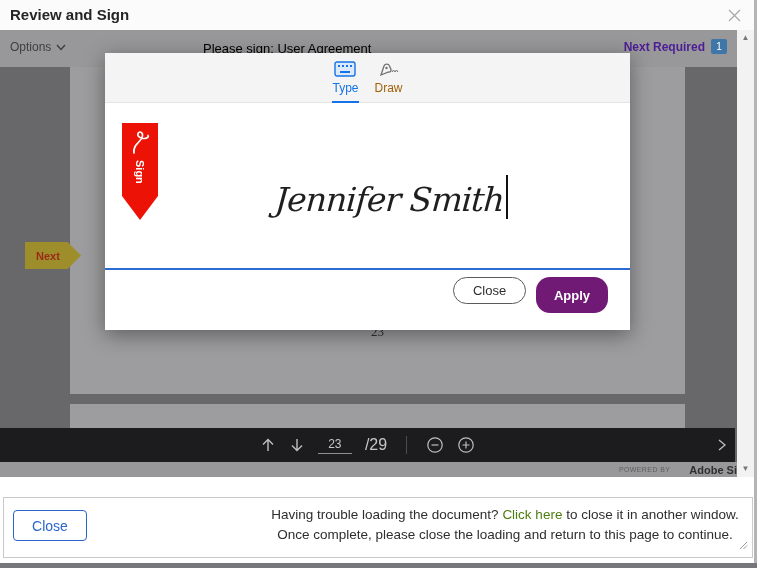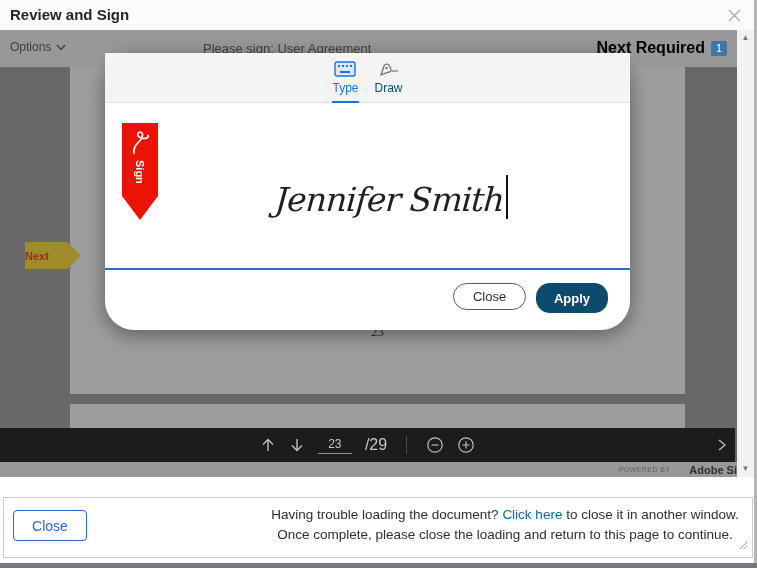--- a/index.html
+++ b/index.html
@@ -9,80 +9,80 @@
   
   .titlebar { position:absolute; left:0; top:0; width:757px; height:30px; background:#fbfbfc;text-align:center; }
   .titlebar .title { position:absolute; left:10px; top:6px; font-size:15px; font-weight:bold; color:#252526; }
   .titlebar .x { position:absolute; right:15px; top:8px; cursor:pointer; }
 
   
   .viewer { position:absolute; left:0; top:30px; width:757px; height:447px; background:#68686b; }
 
   .toolbar { position:absolute; left:0; top:0; width:757px; height:37px; background:#98989a; }
   .options { position:absolute; left:10px; top:10px; display:flex; align-items:center; gap:5px; font-size:12px; color:#3f3f41; cursor:pointer;justify-content:space-between; }
-  .doc-title { position:absolute; left:203px; top:11px; font-size:13px; color:#404040; }
+  .doc-title { position:absolute; left:203px; top:11px; font-size:13px; color:#000000; }
   .next-required { position:absolute; right:30px; top:9px; display:flex; align-items:center; gap:6px; cursor:pointer; }
-  .next-required .lbl { font-size:16px; font-weight:bold; color:#000000; }
+  .next-required .lbl { font-size:12px; font-weight:bold; color:#4c1d95; }
   .next-required .badge { width:16px; height:15px; background:#3e76a7; border-radius:2px; color:#fff; font-size:10px; display:flex; align-items:center; justify-content:center; }
 
   .doc-area { position:absolute; left:0; top:37px; width:737px; height:361px; }
   .page { position:absolute; left:70px; width:615px; background:#9d9d9f; }
   .page1 { top:0; height:327px; }
   .page2 { top:337px; height:24px; }
   .page-num { position:absolute; left:0; top:257px; width:615px; text-align:center; font-family:"Liberation Serif", serif; font-size:13px; color:#2f2f31; }
 
   .next-tag { position:absolute; left:25px; top:175px; width:56px; height:27px; background:#9e8e2b; clip-path:polygon(0 0, 76% 0, 100% 50%, 76% 100%, 0 100%); display:flex; align-items:center; cursor:pointer; }
-  .next-tag span { font-size:11px; font-weight:bold; color:#9b2a1a; }
+  .next-tag span { font-size:11px; font-weight:bold; color:#9b2a1a; padding-left:11px; }
 
   
   .pager-bar { position:absolute; left:0; top:398px; width:735px; height:34px; background:#1c1c1e; display:flex; align-items:center; justify-content:center; gap:13px; }
   .pager-bar .icon-btn { cursor:pointer; display:flex; align-items:center; }
   .page-box { width:34px; text-align:center; font-size:12px; color:#c6c6c8; border-bottom:1px solid #8f8f91; padding-bottom:2px; cursor:text; }
   .page-total { font-size:16px; color:#c6c6c8; }
   .vdiv { width:1px; height:18px; background:#4c4c4e; margin:0 6px; }
   .pager-chevron { position:absolute; right:8px; top:9px; cursor:pointer; }
 
   .powered { position:absolute; left:0; top:432px; width:737px; height:15px; background:#98989a; display:flex; align-items:center; justify-content:flex-end; overflow:hidden;gap:15px; }
   .powered .pfx { font-size:7px; color:#5e5e60; letter-spacing:.4px; margin-right:4px; }
   .powered .brand { font-size:11px; font-weight:bold; color:#2f2f31; white-space:nowrap; }
 
   
   .scrollbar { position:absolute; right:3px; top:0; width:17px; height:447px; background:#f2f2f3; display:flex; flex-direction:column; justify-content:space-between; align-items:center; padding:4px 0; }
   .scroll-arrow { color:#77777a; font-size:8px; line-height:8px; cursor:pointer; }
 
   
-  .modal { position:absolute; left:105px; top:23px; width:525px; height:277px; background:#fff; box-shadow:0 5px 20px rgba(0,0,0,.4); z-index:10;border-radius:29px; }
+  .modal { position:absolute; left:105px; top:23px; width:525px; height:277px; background:#fff; box-shadow:0 5px 20px rgba(0,0,0,.4); z-index:10; }
   .modal-header { position:relative; height:50px; background:#f4f4f5; border-bottom:1px solid #e4e4e5; display:flex; justify-content:center; align-items:flex-start; gap:16px; }
   .tab { display:flex; flex-direction:column; align-items:center; padding-top:8px; height:50px; cursor:pointer; }
-  .tab .tab-label { font-size:12px; margin-top:4px; color:#0c4a6e; }
+  .tab .tab-label { font-size:12px; margin-top:4px; color:#a16207; }
   .tab.active .tab-label { color:#1473e6; }
   .tab.active { border-bottom:2px solid #1473e6; }
 
   .modal-body { position:relative; height:226px; }
   .ribbon { position:absolute; left:17px; top:20px; width:36px; }
   .ribbon-rect { width:36px; height:73px; background:#ec1306; display:flex; flex-direction:column; align-items:center; }
   .ribbon-point { width:0; height:0; border-left:18px solid transparent; border-right:18px solid transparent; border-top:24px solid #ec1306; }
   .ribbon-sign { writing-mode:vertical-rl; color:#fff; font-size:11px; font-weight:bold; margin-top:2px; }
 
   .sig-wrap { position:absolute; left:170px; top:58px; height:58px; display:flex; align-items:flex-end; cursor:text; }
   .sig-text { font-family:"DejaVu Serif", serif; font-style:italic; font-size:33px; color:#1f1f21; letter-spacing:-1px; transform:skewX(-4deg); }
   .caret { width:2px; height:44px; background:#111; margin-left:2px; }
 
   .sig-line { position:absolute; left:0; top:165px; width:525px; border-top:2px solid #2a6cd1; }
   .clear-link { position:absolute; right:24px; top:185px; font-size:12px; font-weight:bold; color:#1473e6; cursor:pointer; }
 
   .modal-buttons { position:absolute; right:22px; bottom:16px; display:flex; gap:10px; }
   .btn-close { width:73px; height:27px; border:1px solid #5a5a5a; border-radius:14px; background:#fff; font-size:13px; color:#2e2e30; cursor:pointer; font-family:"Liberation Sans", sans-serif; }
-  .btn-apply { width:72px; height:30px; border:none; border-radius:14px; background:#0c4a6e; font-size:13px; font-weight:bold; color:#fff; cursor:pointer; font-family:"Liberation Sans", sans-serif; }
+  .btn-apply { width:72px; height:36px; border:none; border-radius:14px; background:#701a75; font-size:13px; font-weight:bold; color:#fff; cursor:pointer; font-family:"Liberation Sans", sans-serif; }
 
   
   .footer-panel { position:absolute; left:3px; top:497px; width:750px; height:61px; background:#fff; border:1px solid #c9c9cb; }
   .footer-close { position:absolute; left:9px; top:12px; width:74px; height:31px; background:#fff; border:1px solid #2a64c8; border-radius:4px; color:#2a65c9; font-size:14px; cursor:pointer; font-family:"Liberation Sans", sans-serif; }
   .footer-text { position:absolute; right:12px; top:7px; width:470px; text-align:center; font-size:13.5px; color:#2e2e30; line-height:20px; }
-  .footer-text a { color:#0369a1; text-decoration:none; cursor:pointer;margin-top:20px; }
+  .footer-text a { color:#4d7c0f; text-decoration:none; cursor:pointer;margin-top:20px; }
   .resize-handle { position:absolute; right:4px; bottom:3px; cursor:nwse-resize; }
 
   .bottom-strip { position:absolute; left:0; top:563px; width:757px; height:5px; background:#76777a; }
   .right-edge { position:absolute; right:0; top:0; width:3px; height:563px; background:#b4b4b6; }
 </style>
 </head>
 <body>
 
 <div class="window">
 

